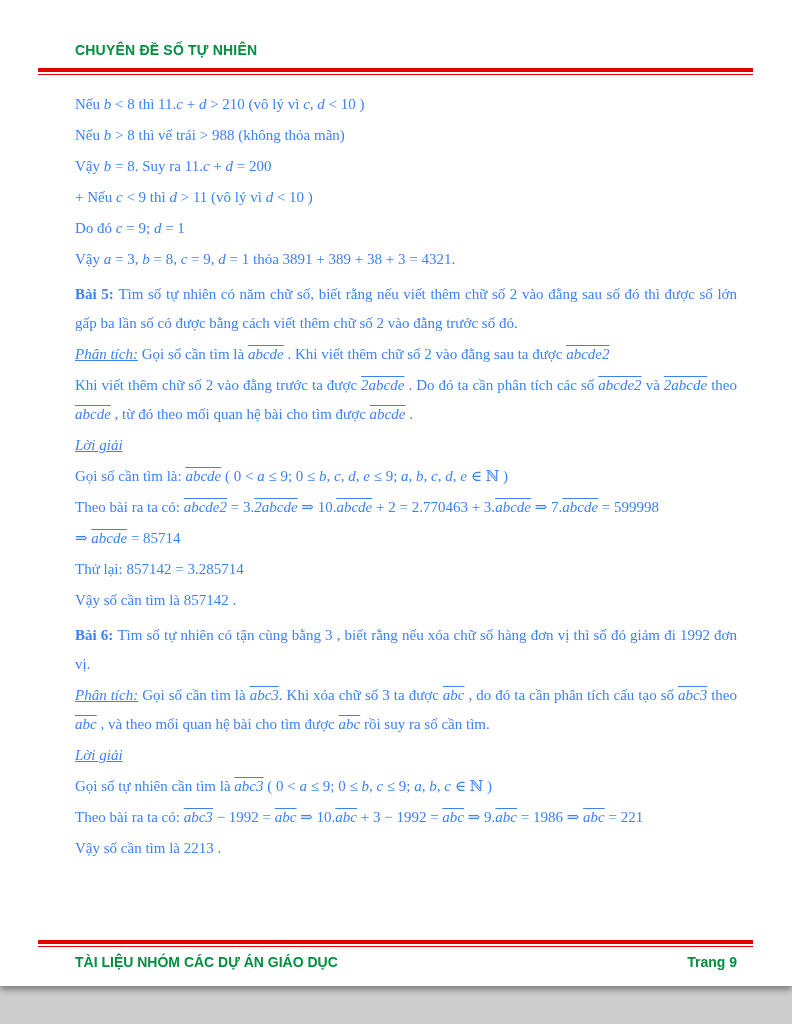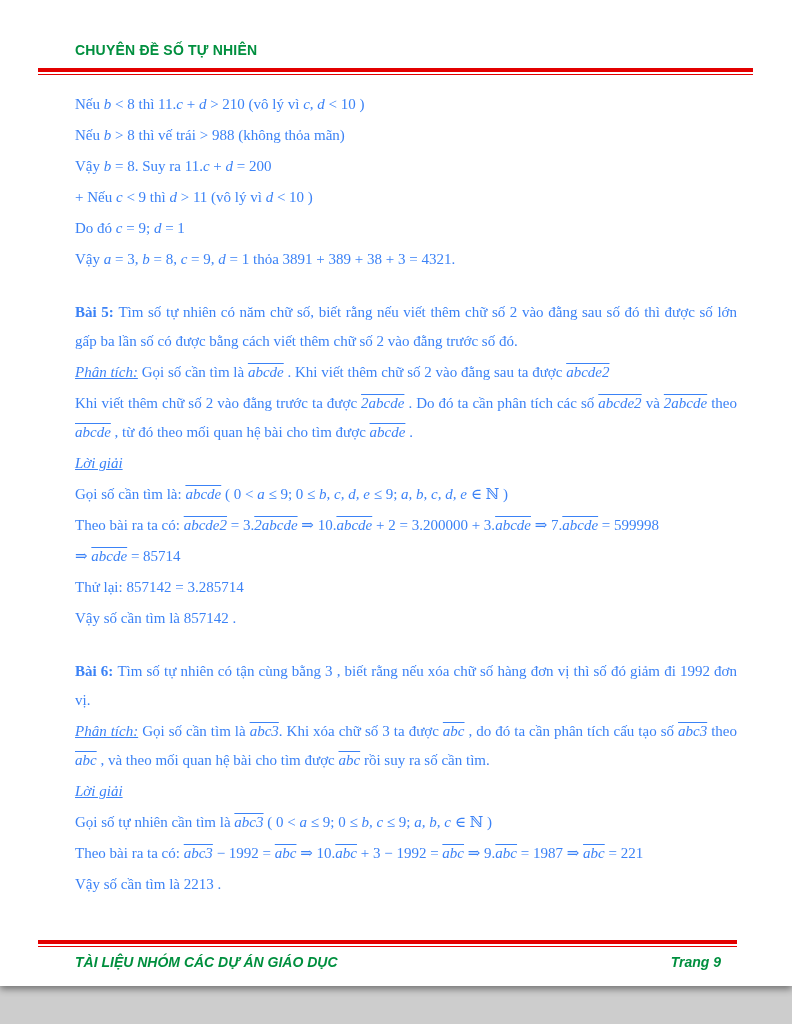--- a/index.html
+++ b/index.html
@@ -35,27 +35,27 @@
   .rule-gap{ height:2px; background:transparent; }
   .rule-thin{ height:1px; background:var(--red); }
 
   .doc-body{
     padding:15px 55px 0 75px;
     font-size:15px;
     color:#3b82f6;
   }
   .blk{ line-height:29px; margin:0 0 2px 0; }
   .blk-just{ text-align:justify; }
-  .blk-bai{ text-align:justify; margin-top:24px; }
+  .blk-bai{ text-align:justify; margin-top:6px; }
   .seg-i{ font-style:italic; }
   .seg-b{ font-weight:bold; }
   .seg-iu{ font-style:italic; text-decoration:underline; }
   .seg-ov{ font-style:italic; text-decoration:overline; }
 
-  .footer{ position:absolute; left:0; right:16px; top:931px;font-style:italic; }
+  .footer{ position:absolute; left:0; right:0; top:931px; }
   .footer-row{
     display:flex;
     justify-content:space-between;
     align-items:baseline;
     padding:7px 55px 0 75px;
     font-family:"Liberation Sans","DejaVu Sans",sans-serif;
     font-weight:bold;
     font-size:14px;
     color:var(--green);
   }
@@ -80,29 +80,29 @@
       <p class="blk"><span>Nếu </span><span class="seg-i">b</span><span> &gt; 8 thì vế trái &gt; 988 (không thỏa mãn)</span></p>
       <p class="blk"><span>Vậy </span><span class="seg-i">b</span><span> = 8. Suy ra 11.</span><span class="seg-i">c</span><span> + </span><span class="seg-i">d</span><span> = 200</span></p>
       <p class="blk"><span>+ Nếu </span><span class="seg-i">c</span><span> &lt; 9 thì </span><span class="seg-i">d</span><span> &gt; 11 (vô lý vì </span><span class="seg-i">d</span><span> &lt; 10 )</span></p>
       <p class="blk"><span>Do đó </span><span class="seg-i">c</span><span> = 9; </span><span class="seg-i">d</span><span> = 1</span></p>
       <p class="blk"><span>Vậy </span><span class="seg-i">a</span><span> = 3, </span><span class="seg-i">b</span><span> = 8, </span><span class="seg-i">c</span><span> = 9, </span><span class="seg-i">d</span><span> = 1 thỏa 3891 + 389 + 38 + 3 = 4321.</span></p>
       <p class="blk blk-bai"><span class="seg-b">Bài 5: </span><span>Tìm số tự nhiên có năm chữ số, biết rằng nếu viết thêm chữ số 2 vào đằng sau số đó thì được số lớn gấp ba lần số có được bằng cách viết thêm chữ số 2 vào đằng trước số đó.</span></p>
       <p class="blk blk-just"><span class="seg-iu">Phân tích:</span><span> Gọi số cần tìm là </span><span class="seg-ov">abcde</span><span> . Khi viết thêm chữ số 2 vào đằng sau ta được </span><span class="seg-ov">abcde2</span></p>
       <p class="blk blk-just"><span>Khi viết thêm chữ số 2 vào đằng trước ta được </span><span class="seg-ov">2abcde</span><span> . Do đó ta cần phân tích các số </span><span class="seg-ov">abcde2</span><span> và </span><span class="seg-ov">2abcde</span><span> theo </span><span class="seg-ov">abcde</span><span> , từ đó theo mối quan hệ bài cho tìm được </span><span class="seg-ov">abcde</span><span> .</span></p>
       <p class="blk"><span class="seg-iu">Lời giải</span></p>
       <p class="blk"><span>Gọi số cần tìm là: </span><span class="seg-ov">abcde</span><span> ( 0 &lt; </span><span class="seg-i">a</span><span> ≤ 9; 0 ≤ </span><span class="seg-i">b, c, d, e</span><span> ≤ 9; </span><span class="seg-i">a, b, c, d, e</span><span> ∈ ℕ )</span></p>
-      <p class="blk"><span>Theo bài ra ta có: </span><span class="seg-ov">abcde2</span><span> = 3.</span><span class="seg-ov">2abcde</span><span> ⇒ 10.</span><span class="seg-ov">abcde</span><span> + 2 = 3.200000 + 3.</span><span class="seg-ov">abcde</span><span> ⇒ 7.</span><span class="seg-ov">abcde</span><span> = 599998</span></p>
+      <p class="blk"><span>Theo bài ra ta có: </span><span class="seg-ov">abcde2</span><span> = 3.</span><span class="seg-ov">2abcde</span><span> ⇒ 10.</span><span class="seg-ov">abcde</span><span> + 2 = 2.770463 + 3.</span><span class="seg-ov">abcde</span><span> ⇒ 7.</span><span class="seg-ov">abcde</span><span> = 599998</span></p>
       <p class="blk"><span>⇒ </span><span class="seg-ov">abcde</span><span> = 85714</span></p>
       <p class="blk"><span>Thử lại: 857142 = 3.285714</span></p>
       <p class="blk"><span>Vậy số cần tìm là 857142 .</span></p>
       <p class="blk blk-bai"><span class="seg-b">Bài 6: </span><span>Tìm số tự nhiên có tận cùng bằng 3 , biết rằng nếu xóa chữ số hàng đơn vị thì số đó giảm đi 1992 đơn vị.</span></p>
       <p class="blk blk-just"><span class="seg-iu">Phân tích:</span><span> Gọi số cần tìm là </span><span class="seg-ov">abc3</span><span>. Khi xóa chữ số 3 ta được </span><span class="seg-ov">abc</span><span> , do đó ta cần phân tích cấu tạo số </span><span class="seg-ov">abc3</span><span> theo </span><span class="seg-ov">abc</span><span> , và theo mối quan hệ bài cho tìm được </span><span class="seg-ov">abc</span><span> rồi suy ra số cần tìm.</span></p>
       <p class="blk"><span class="seg-iu">Lời giải</span></p>
       <p class="blk"><span>Gọi số tự nhiên cần tìm là </span><span class="seg-ov">abc3</span><span> ( 0 &lt; </span><span class="seg-i">a</span><span> ≤ 9; 0 ≤ </span><span class="seg-i">b, c</span><span> ≤ 9; </span><span class="seg-i">a, b, c</span><span> ∈ ℕ )</span></p>
-      <p class="blk"><span>Theo bài ra ta có: </span><span class="seg-ov">abc3</span><span> − 1992 = </span><span class="seg-ov">abc</span><span> ⇒ 10.</span><span class="seg-ov">abc</span><span> + 3 − 1992 = </span><span class="seg-ov">abc</span><span> ⇒ 9.</span><span class="seg-ov">abc</span><span> = 1987 ⇒ </span><span class="seg-ov">abc</span><span> = 221</span></p>
+      <p class="blk"><span>Theo bài ra ta có: </span><span class="seg-ov">abc3</span><span> − 1992 = </span><span class="seg-ov">abc</span><span> ⇒ 10.</span><span class="seg-ov">abc</span><span> + 3 − 1992 = </span><span class="seg-ov">abc</span><span> ⇒ 9.</span><span class="seg-ov">abc</span><span> = 1986 ⇒ </span><span class="seg-ov">abc</span><span> = 221</span></p>
       <p class="blk"><span>Vậy số cần tìm là 2213 .</span></p>
     </div>
 
   <div class="footer">
     <div class="rule">
       <div class="rule-thick"></div>
       <div class="rule-gap"></div>
       <div class="rule-thin"></div>
     </div>
     <div class="footer-row">

